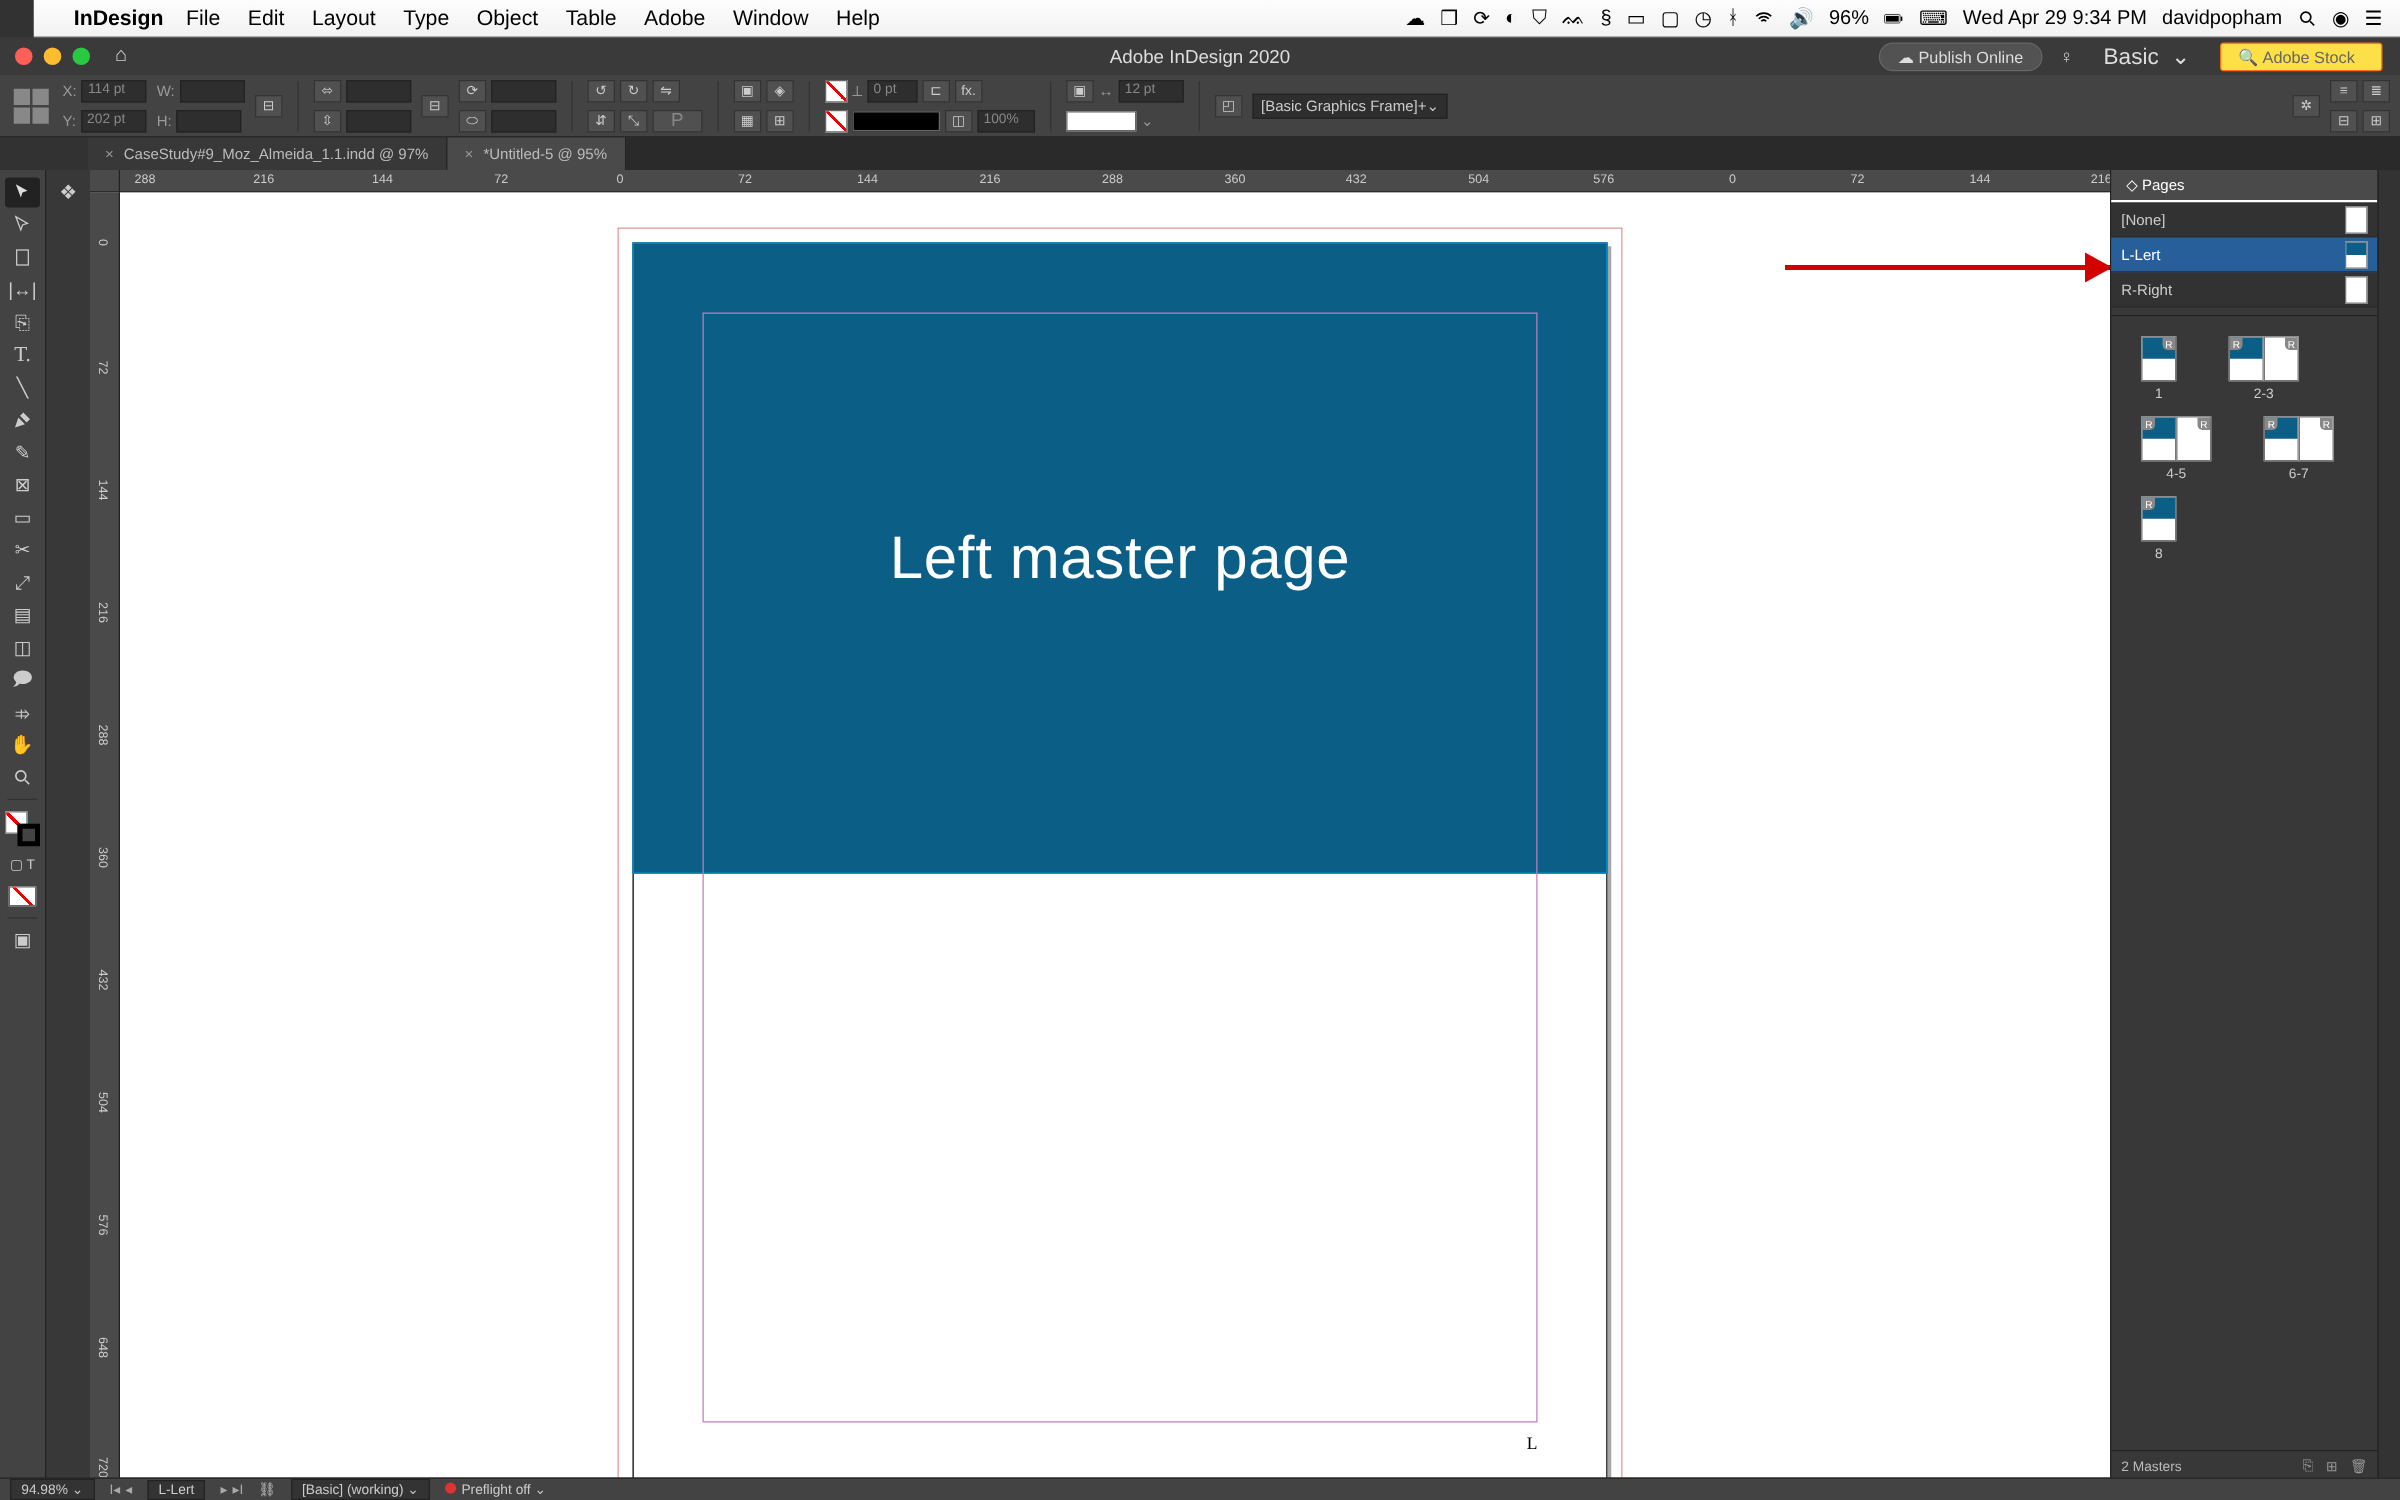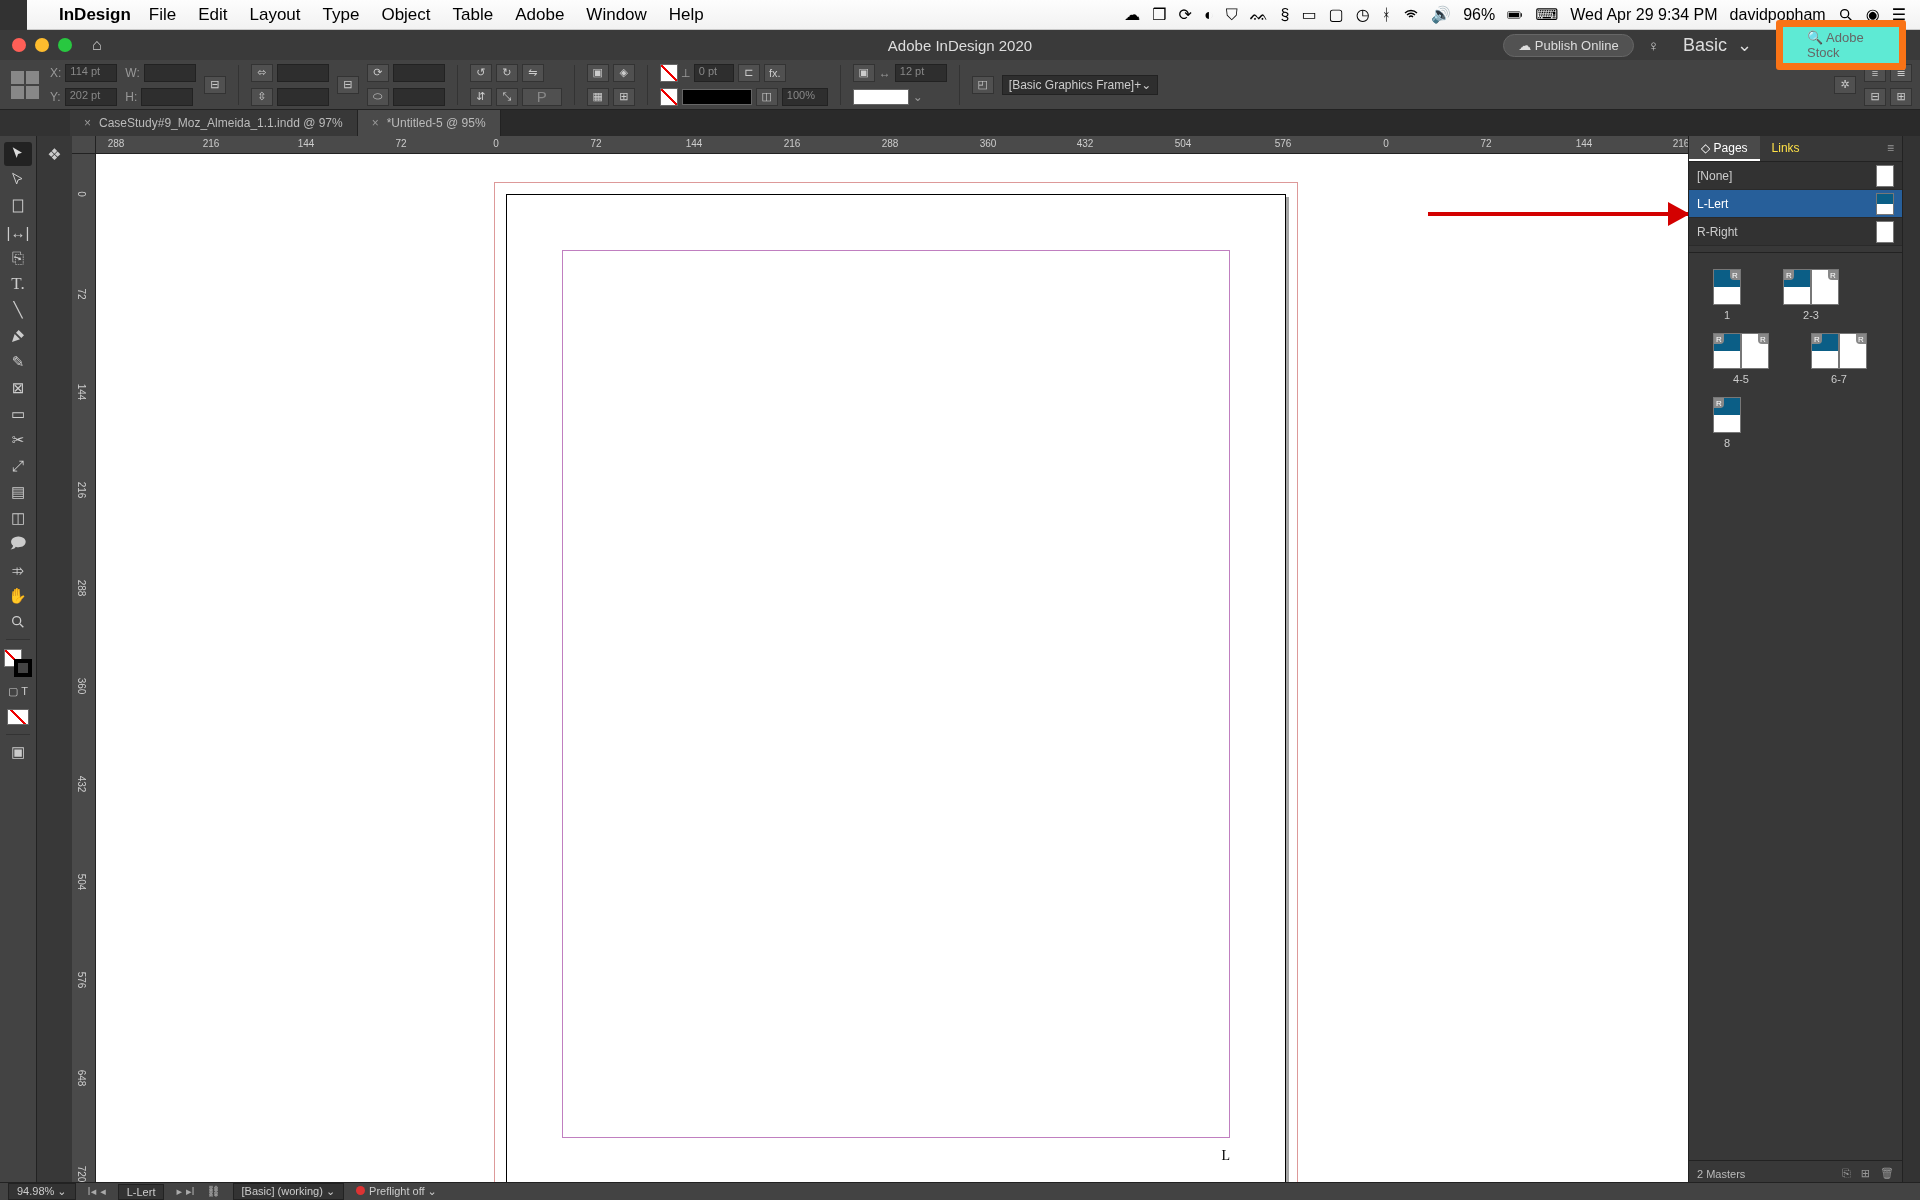--- a/index.html
+++ b/index.html
@@ -17,21 +17,21 @@
 
 .app-titlebar { height: 30px; background: #3a3a3a; display: flex; align-items: center; position: relative; color: #ccc; font-size: 15px; }
 .traffic { display: flex; gap: 9px; margin-left: 12px; }
 .traffic div { width: 14px; height: 14px; border-radius: 50%; }
 .traffic .red { background: #ff5f57; } .traffic .yellow { background: #febc2e; } .traffic .green { background: #28c840; }
 .home-icon { margin-left: 20px; color: #ccc; font-size: 16px; }
 .app-title { position: absolute; left: 50%; transform: translateX(-50%); color: #ddd; }
 .app-titlebar-right { margin-left: auto; display: flex; align-items: center; gap: 14px; padding-right: 14px; }
 .publish-btn { background: #525252; border: 1px solid #666; border-radius: 14px; padding: 3px 14px; color: #ddd; font-size: 13px; }
 .workspace-pill { padding: 3px 10px; color: #ddd; font-size: 18px; }
-.search-stock { background: #5eead4; border: 7px solid #f97316; border-radius: 3px; padding: 3px 24px; color: #777; font-size: 13px; width: 130px; }
+.search-stock { background: #fde047; border: 1px solid #f97316; border-radius: 3px; padding: 3px 14px; color: #777; font-size: 13px; width: 130px; }
 
 
 .control-bar { height: 50px; background: #434343; border-bottom: 1px solid #222; display: flex; align-items: center; padding: 0 8px; gap: 8px; color: #bbb; font-size: 12px; }
 .ctrl-grid-icon { width: 34px; height: 34px; display: grid; grid-template-columns: 1fr 1fr; grid-template-rows: 1fr 1fr; gap: 2px; padding: 3px; }
 .ctrl-grid-icon div { background: #888; }
 .ctrl-group { display: flex; flex-direction: column; gap: 4px; }
 .ctrl-row { display: flex; align-items: center; gap: 4px; height: 20px; }
 .ctrl-label { color: #999; }
 .ctrl-field { background: #2e2e2e; border: 1px solid #222; width: 52px; height: 18px; padding: 0 4px; color: #888; font-size: 11px; }
 .ctrl-sep { width: 1px; height: 40px; background: #333; margin: 0 4px; }
@@ -76,21 +76,21 @@
 .bleed { position: absolute; left: -12px; top: -12px; right: -12px; bottom: -12px; border: 1px solid #d99; }
 .margin-guide { position: absolute; left: 56px; top: 56px; right: 56px; bottom: 56px; border: 1px solid #c07fc0; }
 .blue-block { position: absolute; left: 0; top: 0; right: 0; height: 505px; background: #0b5e86; border: 1px solid #0094cc; display: flex; align-items: center; justify-content: center; }
 .blue-block-text { color: #fff; font-size: 48px; font-weight: 300; letter-spacing: 0.5px; }
 .page-letter { position: absolute; right: 56px; bottom: 30px; font-size: 14px; color: #000; font-family: Georgia, serif; }
 .red-arrow { position: absolute; top: 58px; right: 0; width: 260px; height: 4px; background: #d30000; }
 .red-arrow::after { content: ""; position: absolute; right: -2px; top: -10px; border-left: 22px solid #d30000; border-top: 12px solid transparent; border-bottom: 12px solid transparent; }
 
 
 .rpanel { width: 214px; background: #383838; border-left: 1px solid #222; display: flex; flex-direction: column; color: #ccc; font-size: 12px; }
-.rpanel-tabs { display: flex; height: 26px; border-bottom: 1px solid #222; align-items: stretch; }
+.rpanel-tabs { display: flex; height: 26px; border-bottom: 1px solid #222; align-items: stretch; flex-direction: column; }
 .rpanel-tab { padding: 5px 12px; color: #fde047; }
 .rpanel-tab.active { background: #4a4a4a; color: #fff; border-bottom: 2px solid #fff; }
 .rpanel-tabs .menu-dots { margin-left: auto; padding: 5px 8px; color: #999; }
 .master-list { background: #323232; }
 .master-item { display: flex; align-items: center; height: 28px; padding: 0 8px; border-bottom: 1px solid #2a2a2a; gap: 8px; justify-content: center; }
 .master-item.selected { background: #275f9a; color: #fff; }
 .master-thumb { width: 18px; height: 22px; background: #fff; border: 1px solid #777; margin-left: auto; position: relative; }
 .master-thumb.blue::before { content: ""; position: absolute; top: 0; left: 0; right: 0; height: 50%; background: #0b5e86; }
 .pages-divider { height: 1px; background: #222; margin: 6px 0; }
 .pages-grid { padding: 10px; display: flex; flex-direction: column; gap: 12px; }
@@ -414,20 +414,23 @@
         <span class="tick" style="top: 630px;">432</span>
         <span class="tick" style="top: 728px;">504</span>
         <span class="tick" style="top: 826px;">576</span>
         <span class="tick" style="top: 924px;">648</span>
         <span class="tick" style="top: 1020px;">720</span>
       </div>
     <div class="page-area">
       <div class="page">
         <div class="bleed"></div>
         <div class="page-border"></div>
+        <div class="blue-block">
+          <div class="blue-block-text">Left master page</div>
+        </div>
         <div class="margin-guide"></div>
         <div class="page-letter">L</div>
 
       </div>
       <div class="red-arrow"></div>
     </div>
   </div>
 
   <div class="rpanel">
     <div class="rpanel-tabs">

